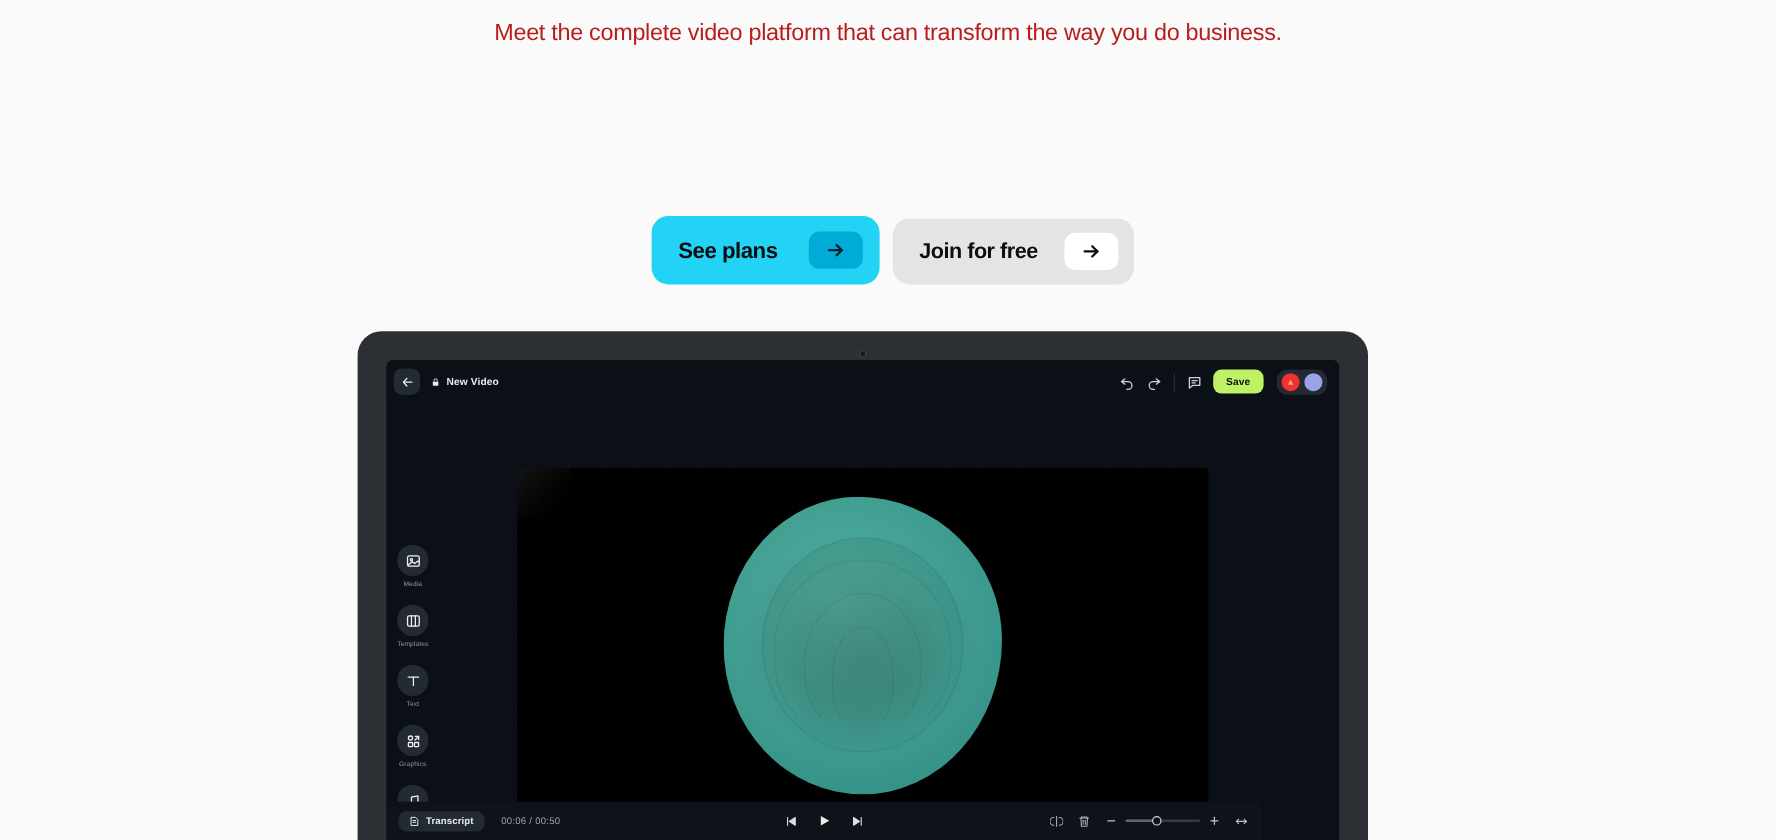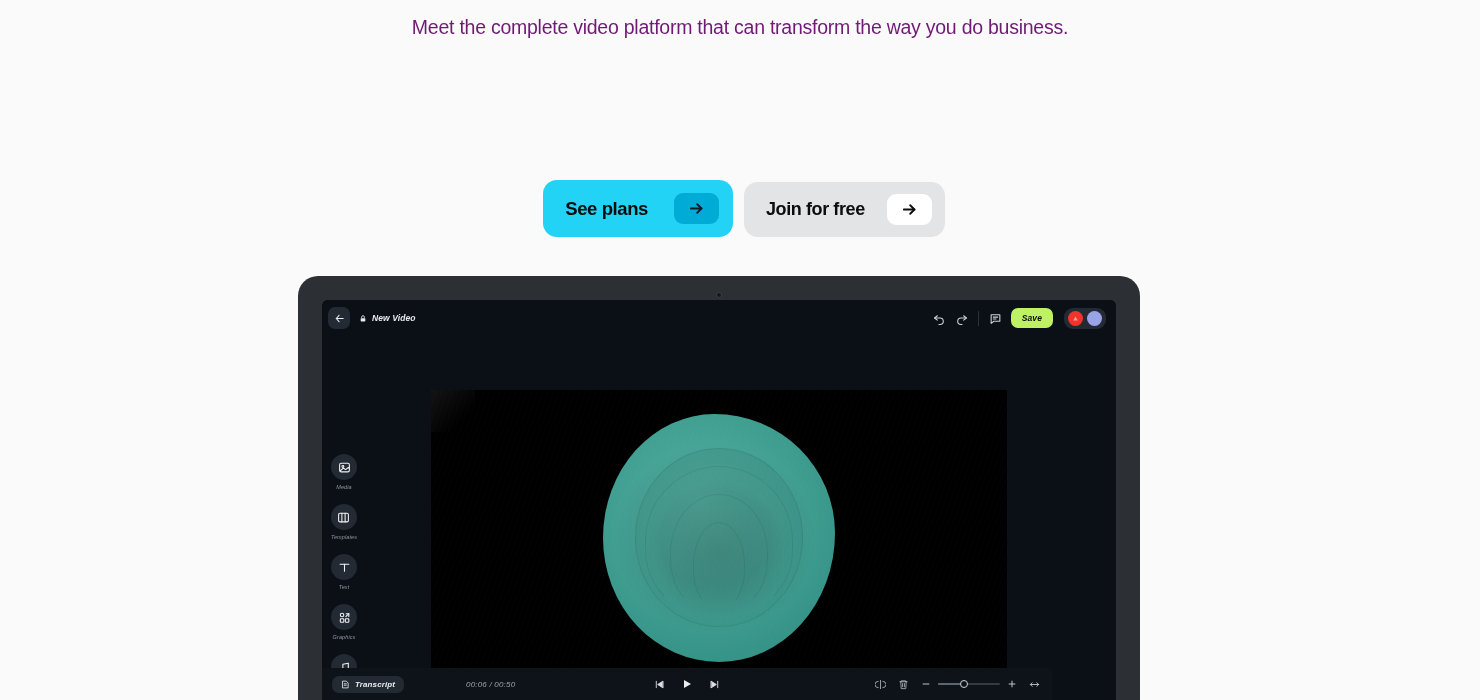--- a/index.html
+++ b/index.html
@@ -11,21 +11,21 @@
   }
   .page { position: relative; width: 1480px; height: 700px; background: #fafafa; }
 
   
   .hero { position: absolute; top: 0; left: 0; width: 1480px; text-align: center; }
   .headline {
     font-size: 76px; line-height: 92px; font-weight: 700;
     letter-spacing: -2.4px; color: #0b0d0e; padding-top: 2px;
   }
   .subhead {
-    font-size: 19.5px; line-height: 26px; color: #701a75;
+    font-size: 19.5px; line-height: 26px; color: #b91c1c;
     letter-spacing: -0.25px; margin-top: 14px;
   }
 
   
   .cta-row {
     position: absolute; top: 180px; left: 4px; width: 1480px;
     display: flex; justify-content: center; align-items: flex-start; gap: 11px;
   }
   .btn {
     display: flex; align-items: center; border: none; cursor: pointer;
@@ -54,21 +54,20 @@
   .arrow-svg { width: 17px; height: 17px; display: block; }
 
   
   .laptop {
     position: absolute; left: 298px; top: 276px;
     width: 842px; height: 424px;
     background: #2c3034;
     border-radius: 20px 20px 0 0;
     padding: 24px 24px 0 24px;
     overflow: hidden;
-    font-style: italic;
   }
   .camera-dot {
     position: absolute; left: 50%; top: 16px; transform: translateX(-50%);
     width: 6px; height: 6px; border-radius: 50%;
     background: #14181c; border: 1px solid #3a4046;
   }
   .screen {
     position: relative; width: 794px; height: 400px;
     background: #0b0f16; border-radius: 6px 6px 0 0; overflow: hidden;
   }
@@ -169,21 +168,21 @@
     position: absolute; left: 0; bottom: 0; width: 730px; height: 32px;
     display: flex; align-items: center; justify-content: space-between;
     padding: 0 12px 0 10px; background: #0e1219;
   }
   .bb-left { display: flex; align-items: center; gap: 14px; }
   .transcript-btn {
     display: flex; align-items: center; gap: 5px; cursor: pointer;
     background: #242a33; border-radius: 7px; padding: 4px 9px;
   }
   .transcript-btn .label { font-size: 8px; font-weight: 700; color: #e9ecef; letter-spacing: .1px; }
-  .timecode { font-size: 8px; color: #9aa3ad; letter-spacing: .2px; margin-left: 48px; }
+  .timecode { font-size: 8px; color: #9aa3ad; letter-spacing: .2px; }
   .bb-center { display: flex; align-items: center; gap: 16px; position: absolute; left: 50%; transform: translateX(-50%); }
   .bb-right { display: flex; align-items: center; gap: 12px; }
   .zoom-group { display: flex; align-items: center; gap: 7px; }
   .slider-track {
     position: relative; width: 62px; height: 2px; background: #343b45; border-radius: 2px;
     cursor: pointer;
   }
   .slider-fill { position: absolute; left: 0; top: 0; height: 2px; width: 26px; background: #5c646f; border-radius: 2px; }
   .slider-knob {
     position: absolute; left: 22px; top: -3px; width: 8px; height: 8px;

